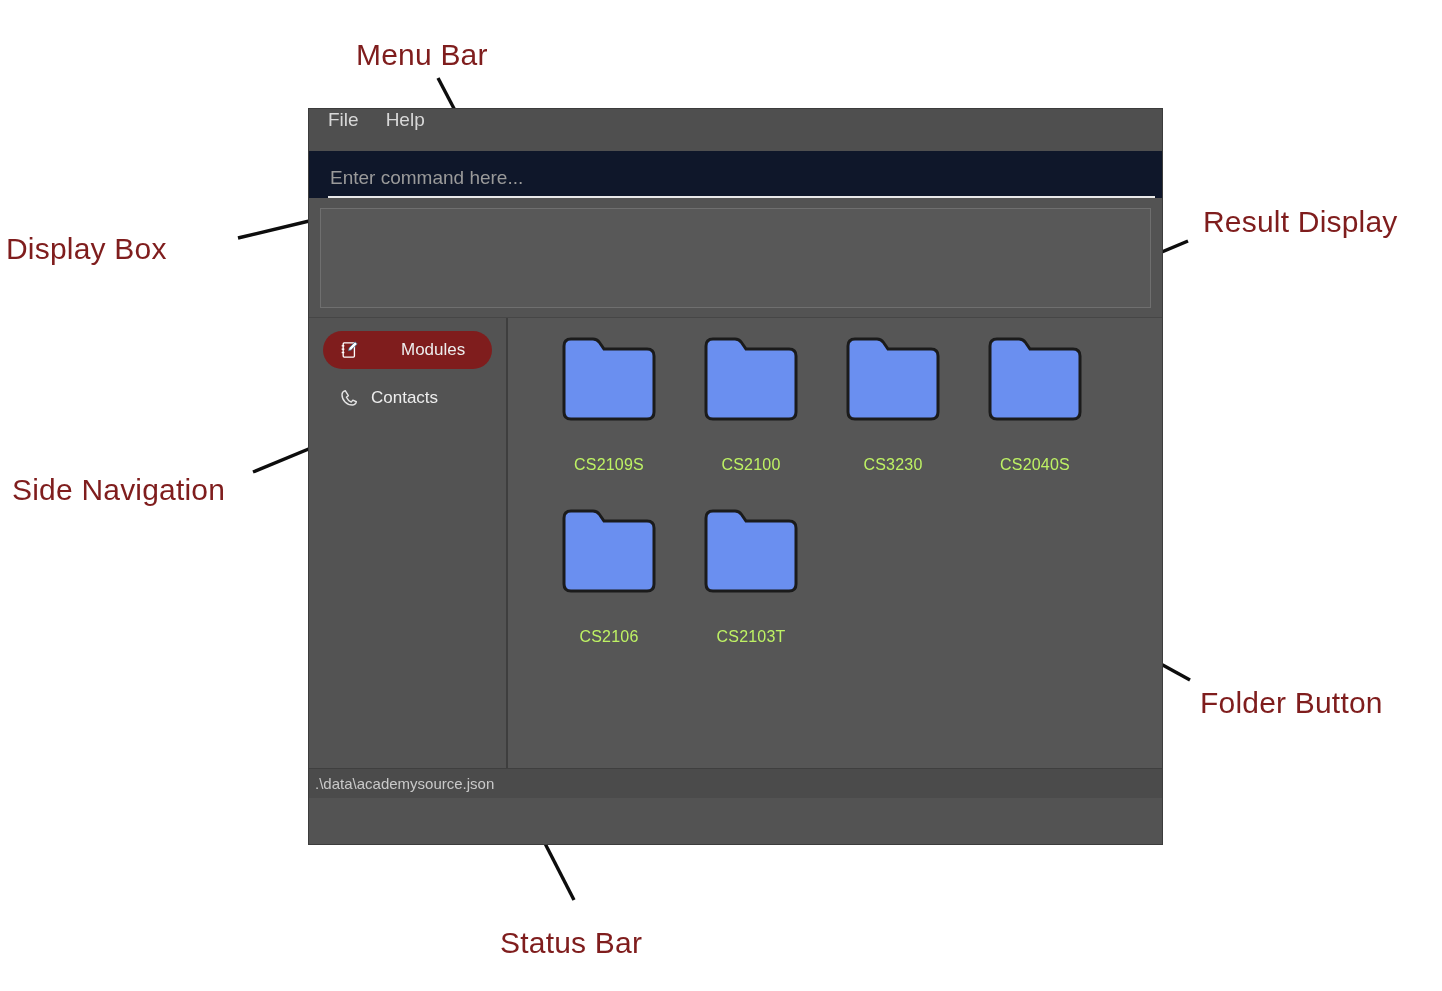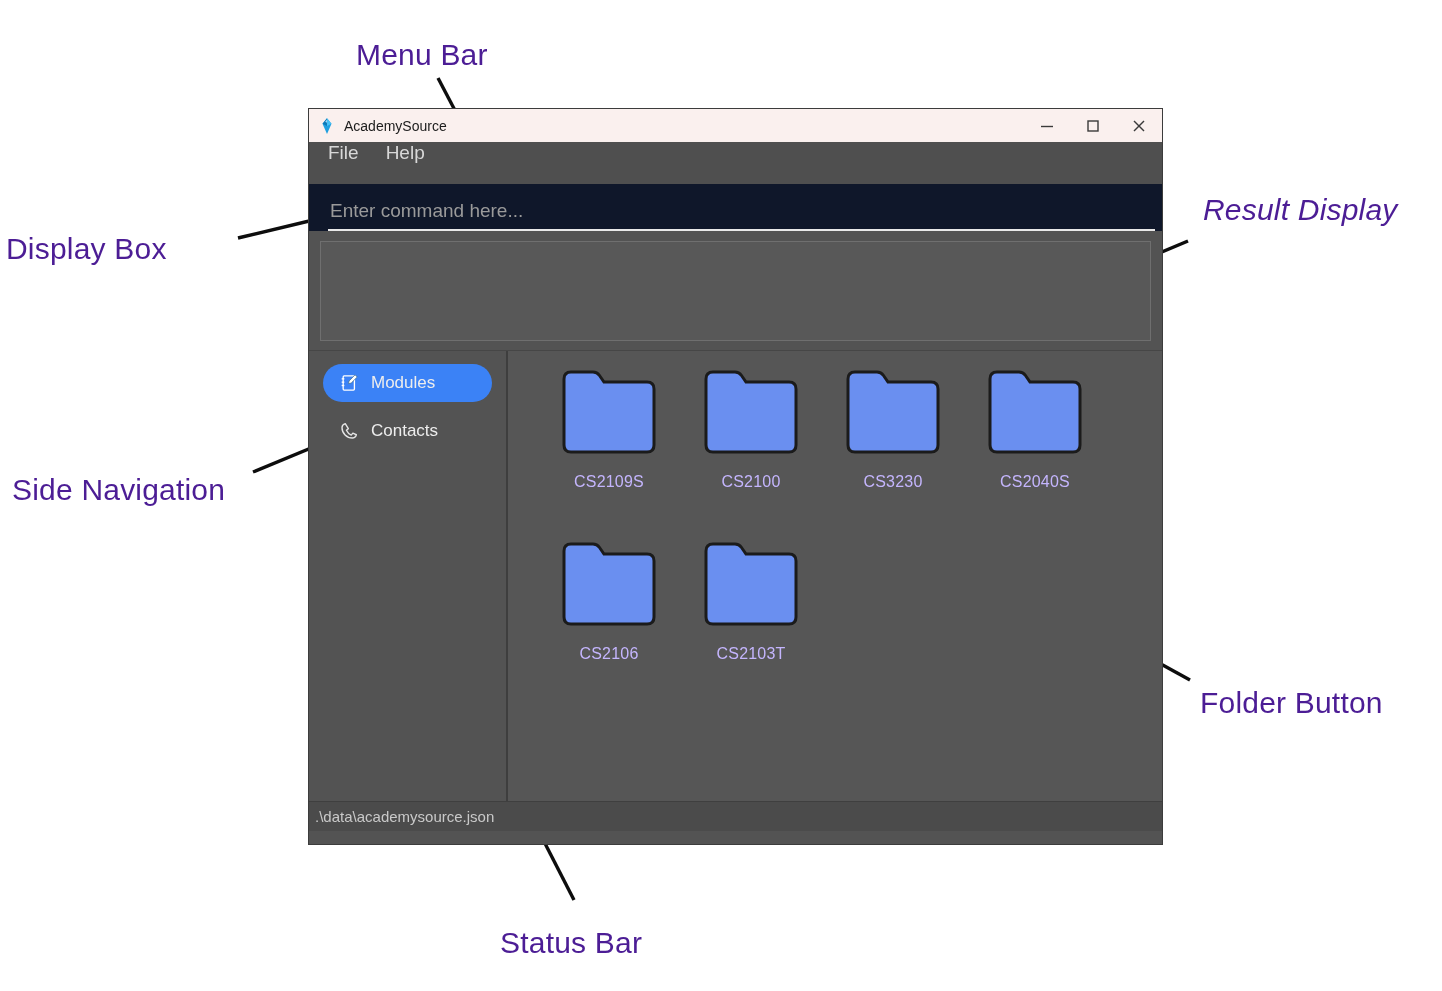--- a/index.html
+++ b/index.html
@@ -11,21 +11,21 @@
     width: 1442px;
     height: 991px;
     position: relative;
     overflow: hidden;
     font-family: "Liberation Sans", sans-serif;
   }
 
   
   .annotation {
     position: absolute;
-    color: #4c1d95;
+    color: #7f1d1d;
     font-family: "Liberation Sans", sans-serif;
     font-size: 30px;
     font-weight: 400;
     letter-spacing: 0.2px;
     white-space: nowrap;
     text-align: right;
   }
   .ann-svg {
     position: absolute;
     left: 0;
@@ -152,21 +152,21 @@
   .nav-item {
     display: flex;
     align-items: center;
     height: 38px;
     margin: 0 14px 10px 14px;
     padding-left: 16px;
     border-radius: 19px;
     box-sizing: border-box;
     cursor: default;
   }
-  .nav-item.selected { background: #3b82f6; }
+  .nav-item.selected { background: #7f1d1d; gap: 30px; }
   .nav-icon {
     width: 20px;
     height: 20px;
     margin-right: 12px;
     flex: 0 0 auto;
     display: flex;
     align-items: center;
     justify-content: center;
   }
   .nav-label {
@@ -188,23 +188,23 @@
   }
   .folder-cell {
     width: 142px;
     display: flex;
     flex-direction: column;
     align-items: center;
     cursor: default;
   }
   .folder-icon { width: 100px; height: 87px; display: block; }
   .folder-label {
-    margin-top: 17px;
+    margin-top: 33px;
     font-size: 16px;
-    color: #c4b5fd;
+    color: #bef264;
     font-family: "Liberation Sans", sans-serif;
     letter-spacing: 0.2px;
   }
 
   
   #status-bar {
     height: 30px;
     background: #4b4b4b;
     display: flex;
     align-items: center;
@@ -236,55 +236,27 @@
 
   <path d="M253,472 L340,436" stroke="#0d0d0d" stroke-width="3.4" fill="none" marker-end="url(#arrowhead)"></path>
 
   <path d="M1190,680 L1068,613" stroke="#0d0d0d" stroke-width="3.4" fill="none" marker-end="url(#arrowhead)"></path>
 
   <path d="M574,900 L534,822" stroke="#0d0d0d" stroke-width="3.4" fill="none" marker-end="url(#arrowhead)"></path>
 </svg>
 
 <div class="annotation" style="left:356px; top:38px;">Menu Bar</div>
 <div class="annotation" style="left:6px; top:232px;">Display Box</div>
-<div class="annotation" style="left:1203px; top:193px;font-style:italic;">Result Display</div>
+<div class="annotation" style="left:1203px; top:205px;">Result Display</div>
 <div class="annotation" style="left:12px; top:473px;">Side Navigation</div>
 <div class="annotation" style="left:1200px; top:686px;">Folder Button</div>
 <div class="annotation" style="left:500px; top:926px;">Status Bar</div>
 
 <div id="app-window">
 
-  <div id="title-bar">
-    <svg id="app-icon" viewBox="0 0 24 24">
-      <path d="M12 1.5 L18 9 L12 22.5 L6 9 Z" fill="#1e9fe0"></path>
-      <path d="M12 1.5 L18 9 L12 12 Z" fill="#46c0f5"></path>
-      <path d="M12 1.5 L6 9 L12 12 Z" fill="#0d79b8"></path>
-      <path d="M9.6 6.2 L12 3.4 L12 7.8 Z" fill="#bfe9ff" opacity="0.85"></path>
-    </svg>
-    <span id="title-text">AcademySource</span>
-
-    <div class="win-controls">
-      <div class="win-btn">
-        <svg width="16" height="16" viewBox="0 0 16 16">
-            <line x1="2" y1="8.5" x2="14" y2="8.5" stroke="#3a3a3a" stroke-width="1.4"></line>
-          </svg>
-      </div>
-      <div class="win-btn">
-        <svg width="16" height="16" viewBox="0 0 16 16">
-            <rect x="3" y="3" width="10" height="10" fill="none" stroke="#3a3a3a" stroke-width="1.4"></rect>
-          </svg>
-      </div>
-      <div class="win-btn">
-        <svg width="16" height="16" viewBox="0 0 16 16">
-            <line x1="3" y1="3" x2="13" y2="13" stroke="#3a3a3a" stroke-width="1.4"></line>
-            <line x1="13" y1="3" x2="3" y2="13" stroke="#3a3a3a" stroke-width="1.4"></line>
-          </svg>
-      </div>
-    </div>
-  </div>
 
   <div id="menu-bar">
     <span class="menu-item">File</span>
     <span class="menu-item">Help</span>
   </div>
 
   <div id="command-area">
     <input id="command-box" type="text" placeholder="Enter command here..." style="">
   </div>
 

